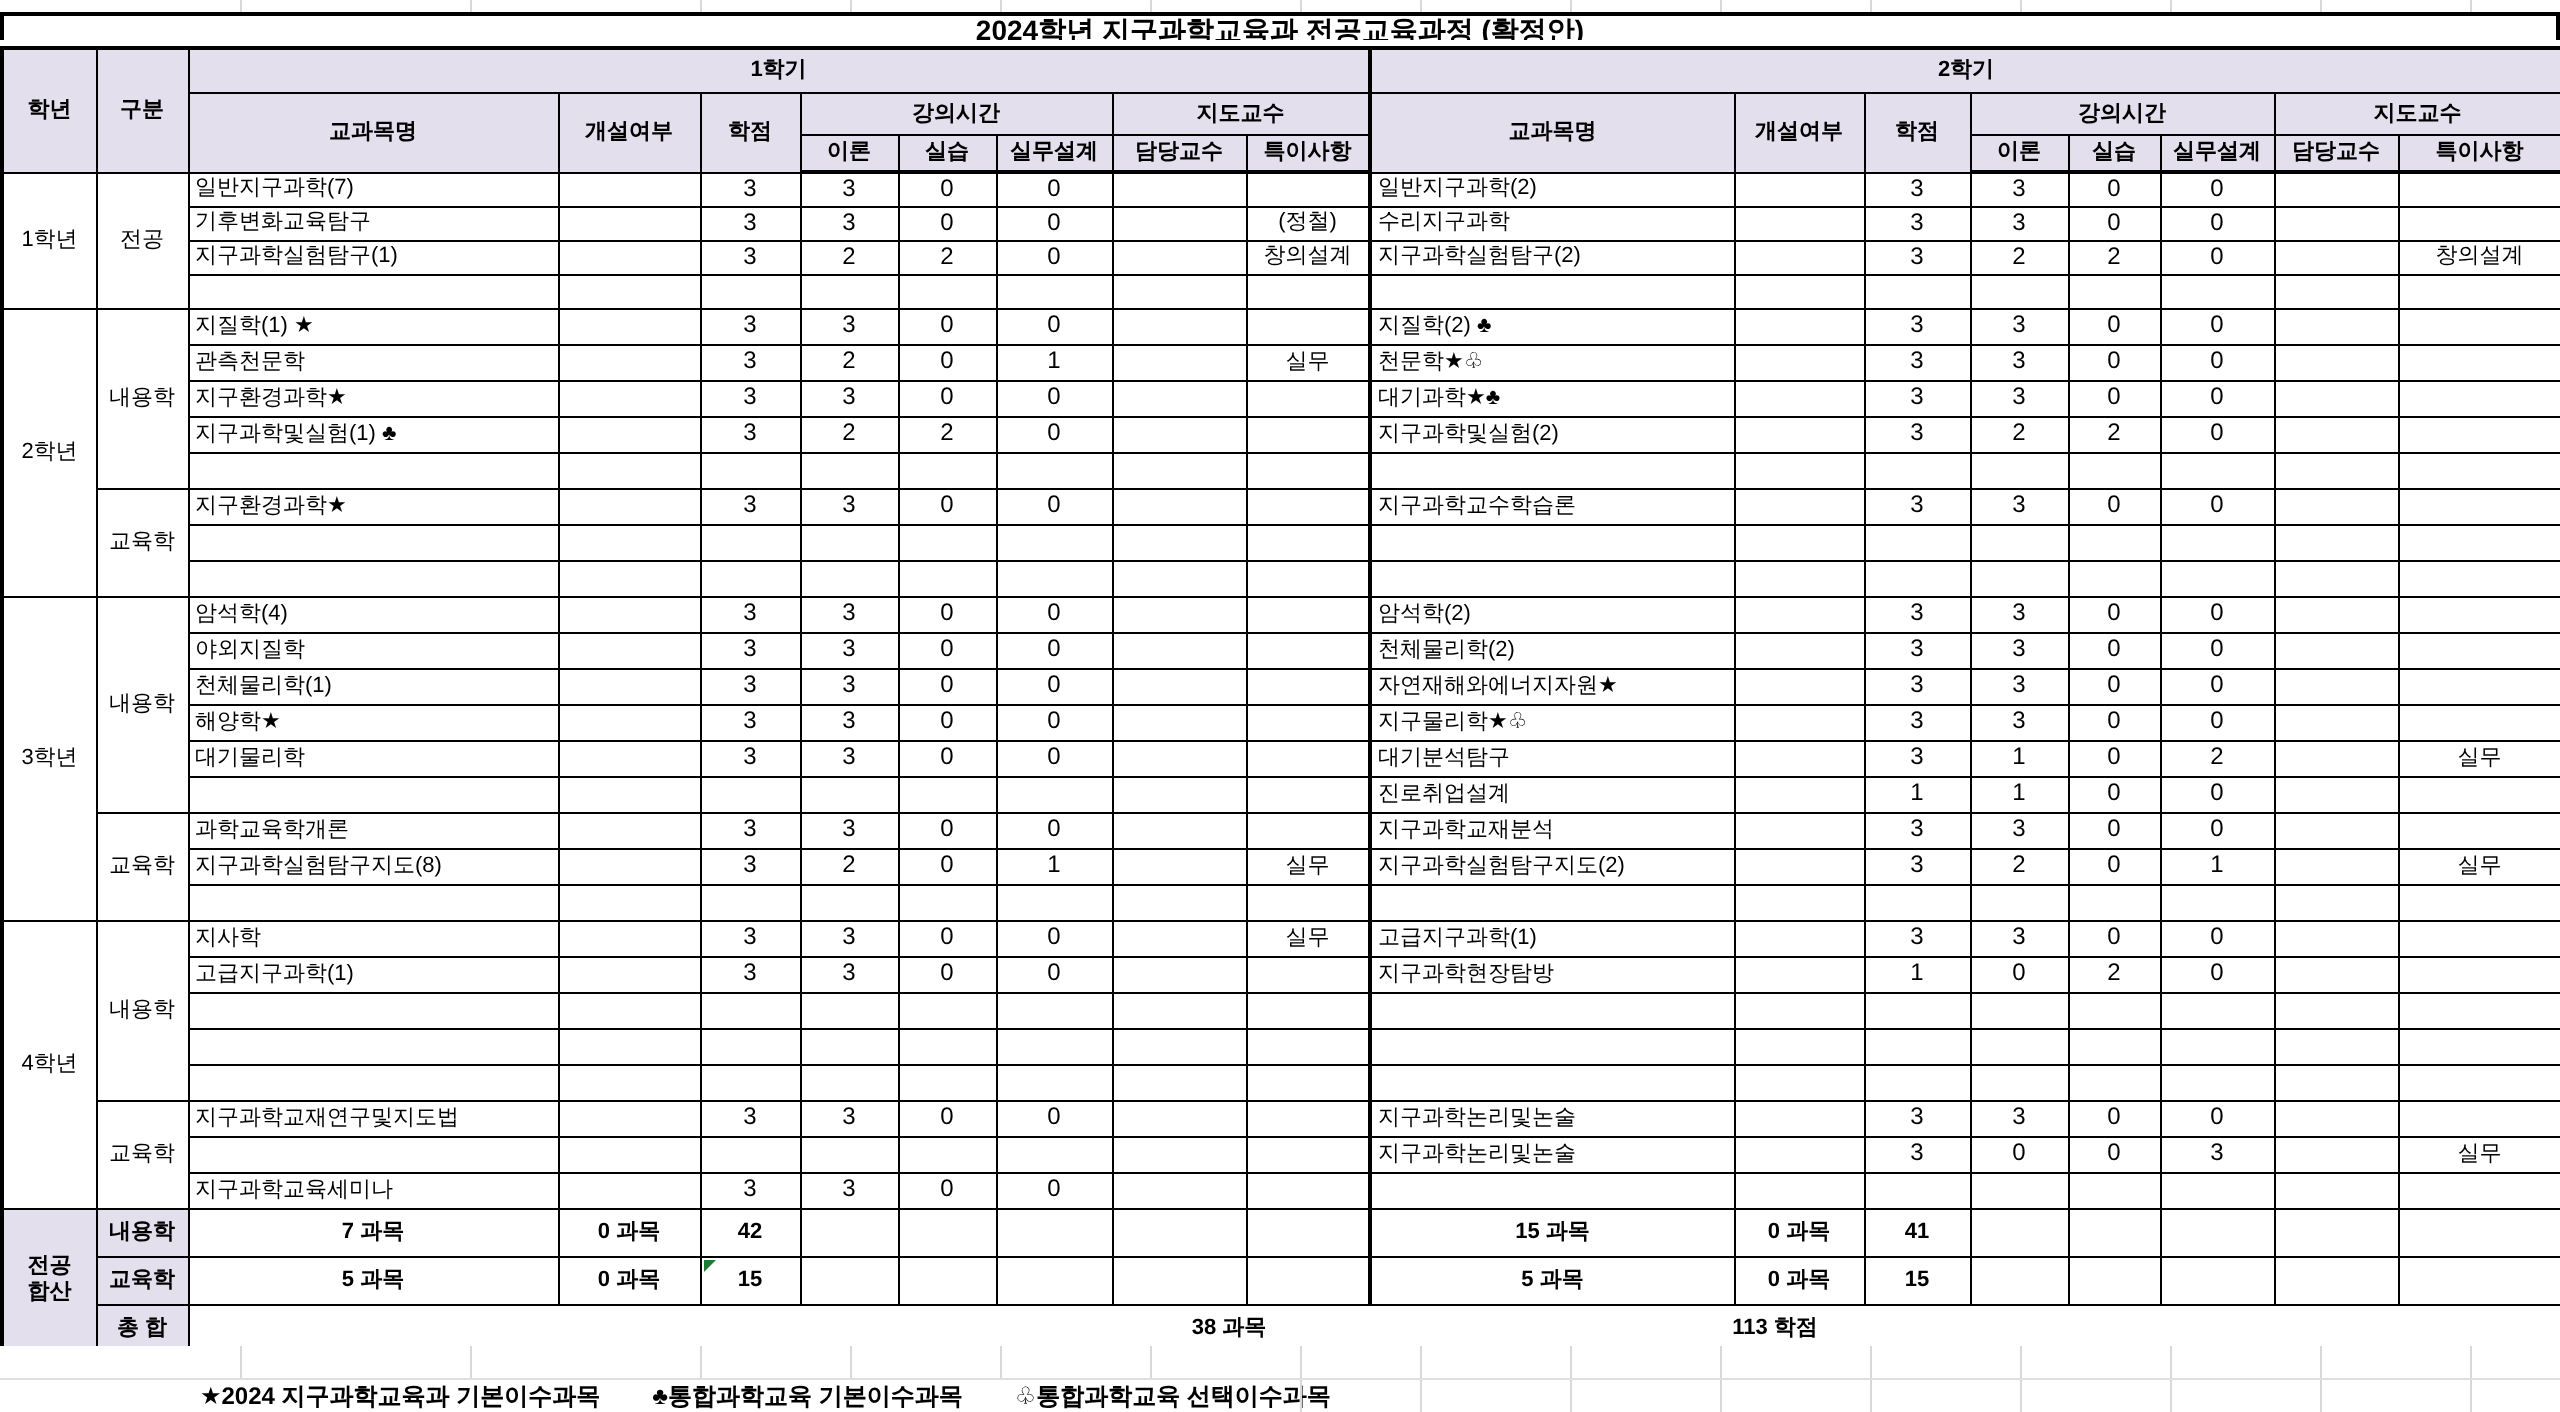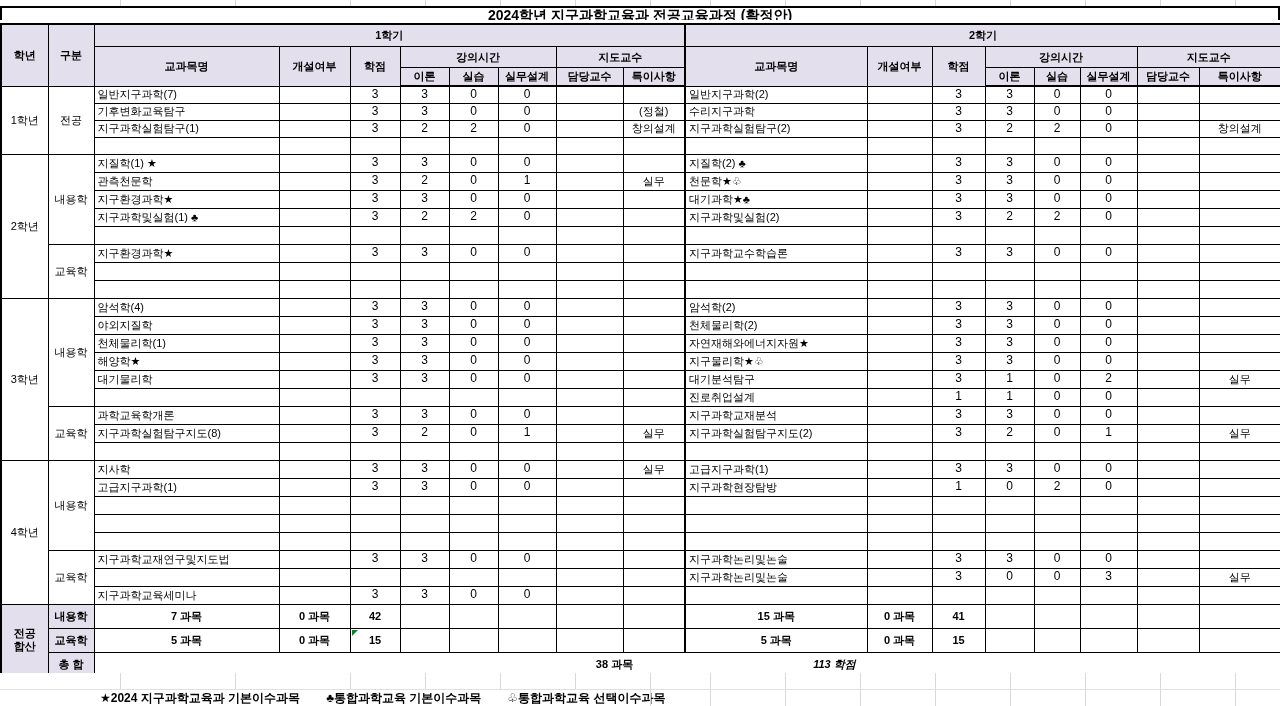--- a/index.html
+++ b/index.html
@@ -31,21 +31,21 @@
   tr.grp-top th,tr.grp-top td{border-top-width:2px;}
   .half-start{border-left-width:2px !important;}
   tbody.sumbody th,tbody.sumbody td{background:#e3dfed;font-weight:700;font-size:12px;}
   tbody.sumbody tr:first-child th,tbody.sumbody tr:first-child td{border-top-width:2px;}
   th.sumlab div{line-height:1.15;font-weight:700;}
   td.flag{position:relative;}
   td.flag::before{content:"";position:absolute;left:1px;top:1px;width:0;height:0;
                   border-top:6px solid #1e7b34;border-right:6px solid transparent;}
   td.total-cell{position:relative;}
   td.total-cell span{position:absolute;top:50%;transform:translate(-50%,-50%);white-space:nowrap;}
-  span.tc1{left:520px;} span.tc2{left:740px;font-style:italic;}
+  span.tc1{left:520px;} span.tc2{left:793px;}
 </style>
 </head>
 <body>
 
 <div id="stage">
 
   <div id="top-sliver" class="strip">
       <div class="tick" style="left: 120px;"></div>
       <div class="tick" style="left: 235px;"></div>
       <div class="tick" style="left: 350px;"></div>

